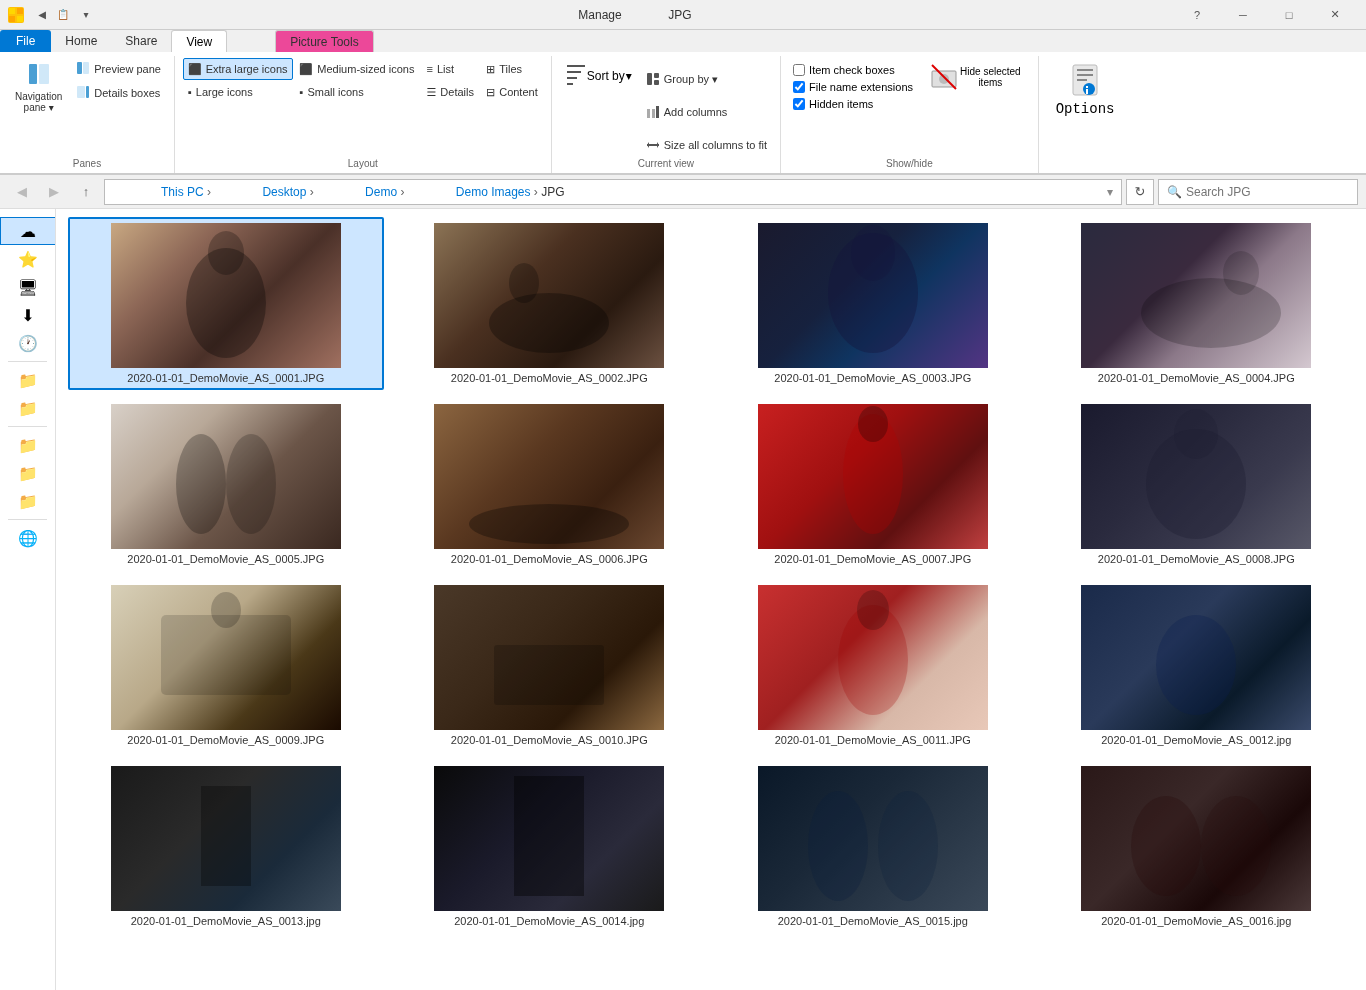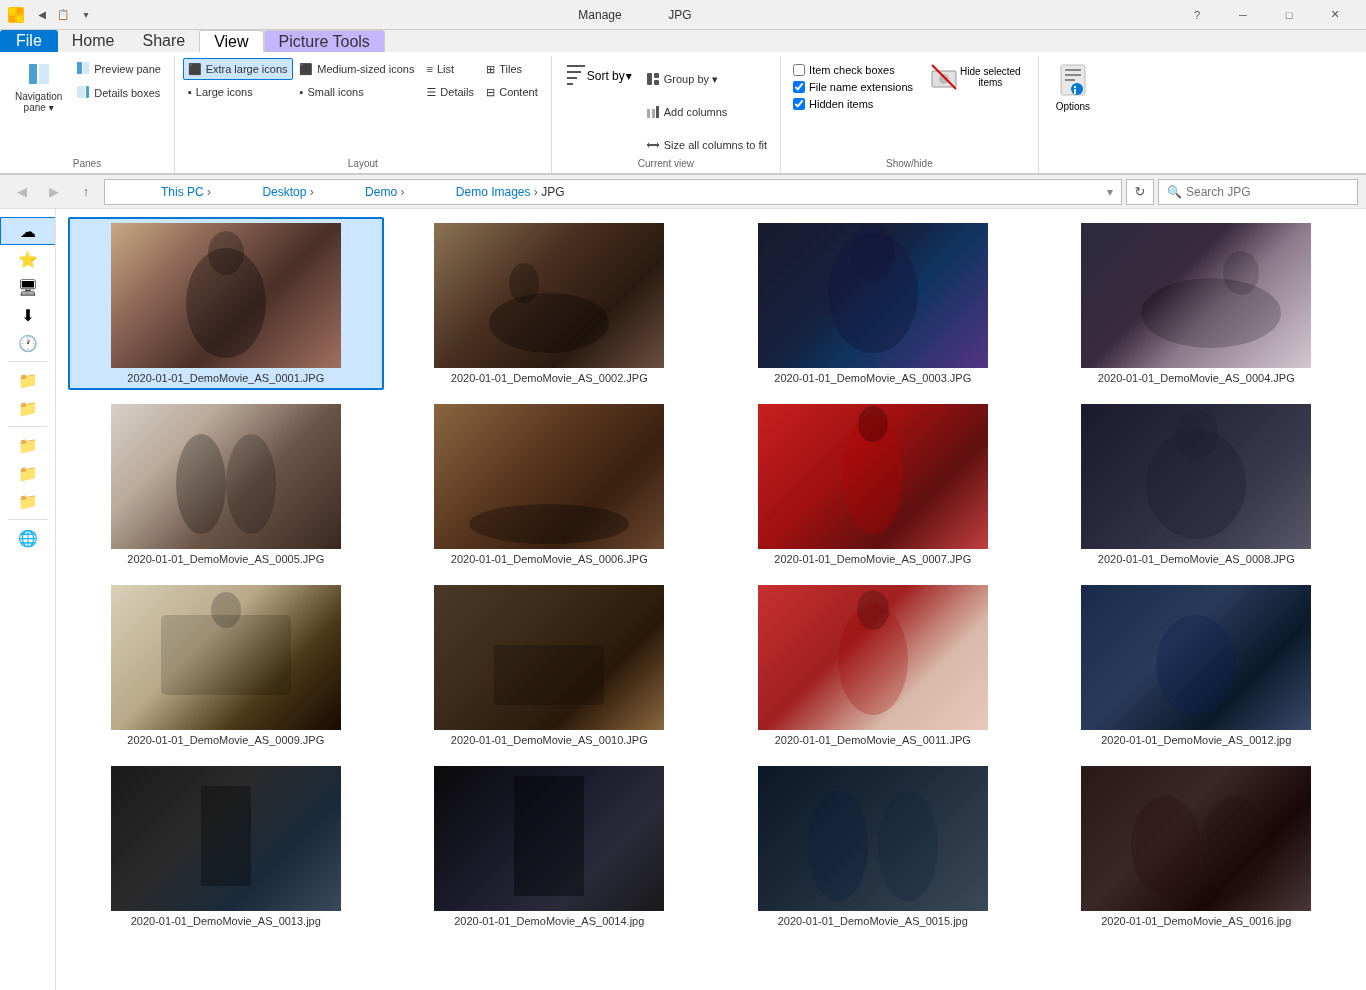--- a/index.html
+++ b/index.html
@@ -23,29 +23,29 @@
     .tb-ctrl { width: 46px; height: 30px; display: flex; align-items: center; justify-content: center; cursor: pointer; font-size: 11px; color: #555; border: none; background: transparent; }
 
     
     .ribbon { background: #f0f0f0; border-bottom: 1px solid #ccc; }
     .ribbon-tabs { display: flex; height: 22px; background: #f0f0f0; }
     .ribbon-tab {
       padding: 0 14px;
       height: 22px;
       display: flex;
       align-items: center;
-      font-size: 16px;
+      font-size: 12px;
       cursor: pointer;
       color: #333;
       border-top-left-radius: 3px;
       border-top-right-radius: 3px;
     }
     .ribbon-tab.active { background: #fff; border: 1px solid #ccc; border-bottom: none; color: #000; }
     .ribbon-tab.file { background: #0078d4; color: #fff; padding: 0 16px; }
-    .ribbon-tab.manage { background: #c4b5fd; border: 1px solid #ccc; border-bottom: none; color: #333; font-weight: 500; }
+    .ribbon-tab.manage { background: #ec4899; border: 1px solid #ccc; border-bottom: none; color: #333; font-weight: 500; margin-left: 48px; }
     .ribbon-content { background: #fff; border-bottom: 1px solid #ccc; display: flex; padding: 4px 0 0 0; min-height: 86px; }
     .ribbon-group { display: flex; flex-direction: column; border-right: 1px solid #ddd; padding: 2px 8px 0 8px; min-width: fit-content; }
     .ribbon-group-items { display: flex; align-items: flex-start; gap: 2px; flex: 1; }
     .ribbon-group-label { font-size: 10px; color: #666; text-align: center; padding: 2px 0 4px 0; margin-top: auto; }
     
     .ribbon-btn {
       display: flex;
       flex-direction: column;
       align-items: center;
       justify-content: center;
@@ -364,21 +364,21 @@
         <div class="options-btn">
           <svg width="32" height="40" viewBox="0 0 32 40">
             <rect x="4" y="4" width="24" height="30" fill="#e8e8e8" stroke="#bbb" rx="2"></rect>
             <rect x="8" y="8" width="16" height="2" fill="#888"></rect>
             <rect x="8" y="13" width="16" height="2" fill="#888"></rect>
             <rect x="8" y="18" width="10" height="2" fill="#888"></rect>
             <circle cx="20" cy="28" r="6" fill="#0078d4"></circle>
             <rect x="17" y="25" width="2" height="2" fill="#fff"></rect>
             <rect x="17" y="28" width="2" height="5" fill="#fff"></rect>
           </svg>
-          <div style="font-size:10px;">Options</div>
+          <div style="font-size:14px;font-family:Liberation Mono, monospace;">Options</div>
         </div>
       </div>
       <div class="ribbon-group-label"></div>
     </div>
   </div>
 </div>
 
 <div class="nav-bar">
   <button class="nav-btn disabled">◀</button>
   <button class="nav-btn disabled">▶</button>

